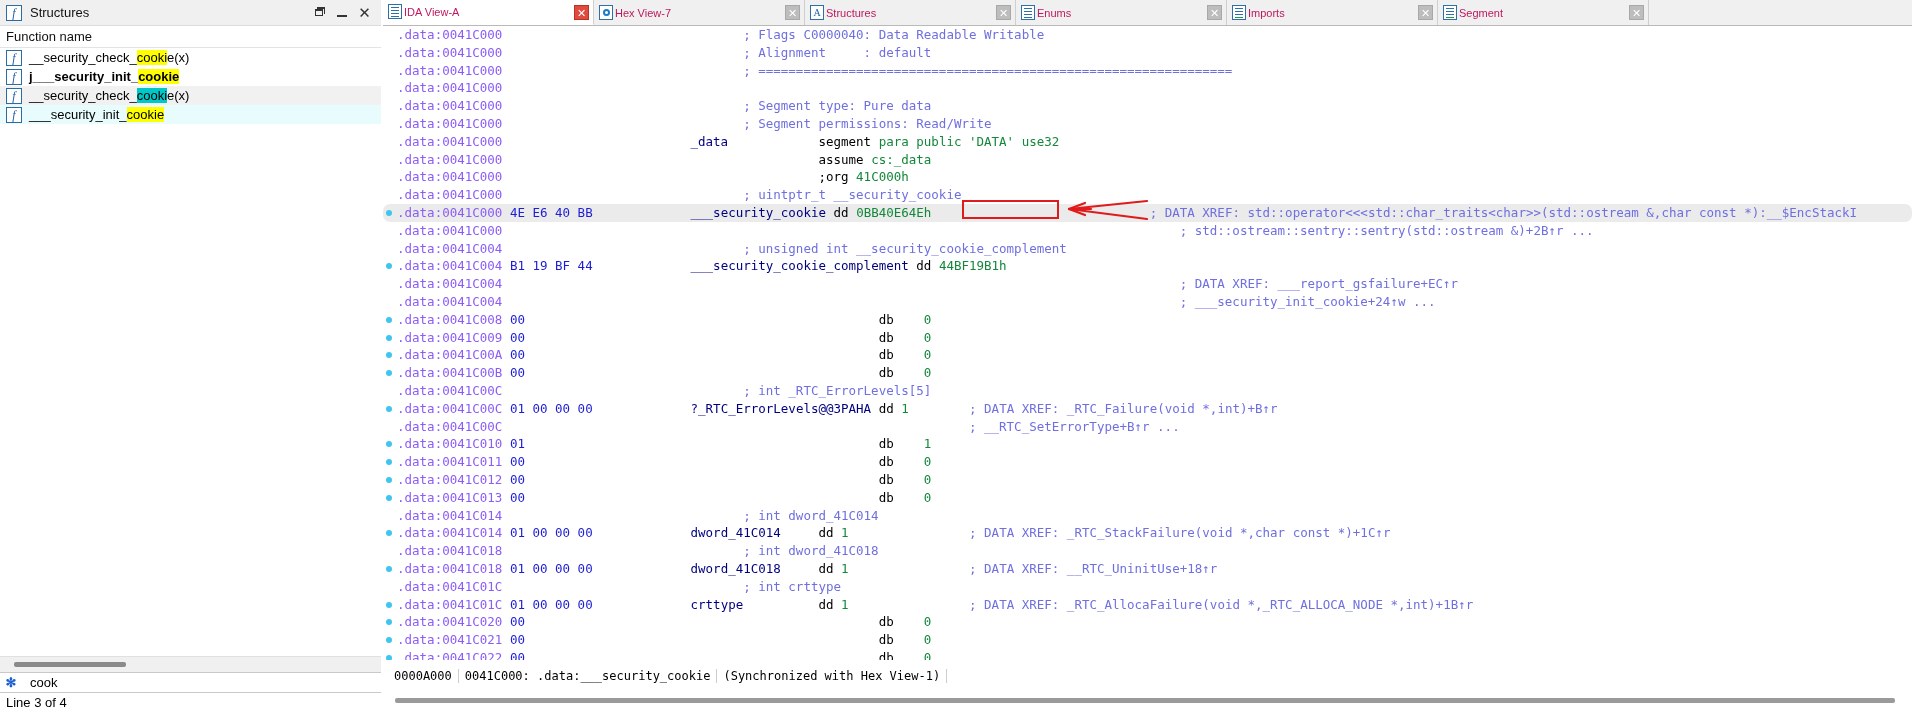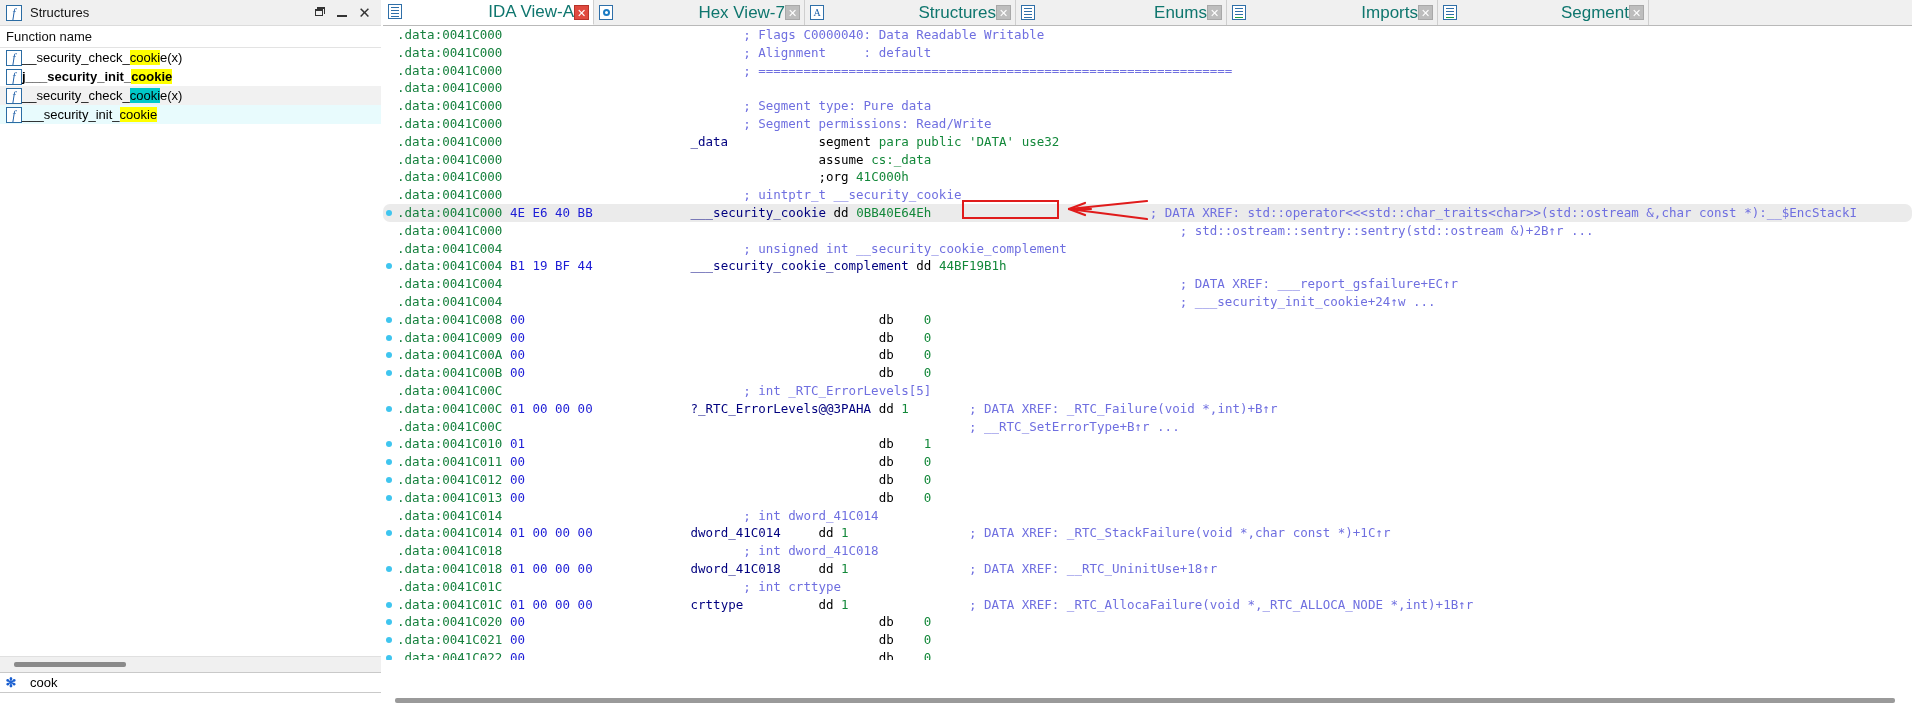--- a/index.html
+++ b/index.html
@@ -123,21 +123,21 @@
   .fn-row {
     height: 19px;
     display: flex;
     align-items: center;
     padding-left: 6px;
     box-sizing: border-box;
     font-size: 13px;
     color: #000000;
     white-space: nowrap;
   }
-  .fn-row .lbl { }
+  .fn-row .lbl { margin-left: 7px; }
   .fn-row.bold .lbl { font-weight: bold; }
   .fn-row.sel-grey { background: #f1f1f1; }
   .fn-row.sel-cyan { background: #e8fbfd; }
 
   #fn-hscroll-track {
     position: absolute;
     left: 0; bottom: 40px;
     width: 381px; height: 15px;
     background: #f0f0f0;
     border-top: 1px solid #e0e0e0;
@@ -221,23 +221,23 @@
     background: #ffffff;
     border-bottom: 1px solid #ffffff;
   }
   .tab .tabicon {
     width: 16px; height: 16px;
     flex: 0 0 auto;
     position: relative;
   }
   .tab .tablabel {
     flex: 1;
-    text-align: right;
-    font-size: 17px;
-    color: #0f766e;
+    text-align: left;
+    font-size: 11px;
+    color: #be185d;
     white-space: nowrap;
     overflow: hidden;
   }
   .tab .tabclose {
     width: 15px; height: 15px;
     flex: 0 0 auto;
     background: #bdbdbd;
     color: #ffffff;
     font-size: 11px;
     line-height: 15px;
@@ -316,21 +316,21 @@
   }
   .dline.hl { background: #ebebeb; border-radius: 7px; }
   .dot {
     position: absolute;
     left: 3px; top: 6px;
     width: 6px; height: 6px;
     border-radius: 50%;
     background: #3fc5ef;
   }
   .dtext { display: inline-block; padding-left: 14px; }
-  .addr   { color: #15803d; }
+  .addr   { color: #8b5cf6; }
   .hexb   { color: #1d1dd6; }
   .cmt    { color: #6f6fe0; margin-top: 47px; }
   .nm     { color: #00007f; }
   .num    { color: #13883a; }
   .plain  { color: #000000; }
 
   #redbox {
     position: absolute;
     left: 579px; top: 200px;
     width: 97px; height: 19px;
@@ -421,20 +421,23 @@
 
     <div id="fn-hscroll-track">
       <div id="fn-hscroll-thumb"></div>
     </div>
 
     <div id="fn-filter-bar">
       <span id="filter-clear-icon">✻</span>
       <input id="filter-input" type="text" value="cook" style="">
     </div>
 
+    <div id="fn-statusbar">
+      <span>Line 3 of 4</span>
+    </div>
   </div>
 
   <div id="main-area">
 
     <div id="tabbar">
         <div class="tab active">
           <span class="tabicon">
             <span class="icoDoc" style="display: block;"></span>
           </span>
           <span class="tablabel">IDA View-A</span>
@@ -478,18 +481,23 @@
       </div>
 
     <div id="disasm"><div class="dline"><span class="dtext"><span class="addr">.data:0041C000</span><span class="plain">                                </span><span class="cmt">; Flags C0000040: Data Readable Writable</span></span></div><div class="dline"><span class="dtext"><span class="addr">.data:0041C000</span><span class="plain">                                </span><span class="cmt">; Alignment     : default</span></span></div><div class="dline"><span class="dtext"><span class="addr">.data:0041C000</span><span class="plain">                                </span><span class="cmt">; ===============================================================</span></span></div><div class="dline"><span class="dtext"><span class="addr">.data:0041C000</span></span></div><div class="dline"><span class="dtext"><span class="addr">.data:0041C000</span><span class="plain">                                </span><span class="cmt">; Segment type: Pure data</span></span></div><div class="dline"><span class="dtext"><span class="addr">.data:0041C000</span><span class="plain">                                </span><span class="cmt">; Segment permissions: Read/Write</span></span></div><div class="dline"><span class="dtext"><span class="addr">.data:0041C000</span><span class="plain">                         </span><span class="nm">_data</span><span class="plain">            </span><span class="plain">segment</span><span class="plain"> </span><span class="num">para public 'DATA' use32</span></span></div><div class="dline"><span class="dtext"><span class="addr">.data:0041C000</span><span class="plain">                         </span><span class="nm"></span><span class="plain">                 </span><span class="plain">assume</span><span class="plain"> </span><span class="num">cs:_data</span></span></div><div class="dline"><span class="dtext"><span class="addr">.data:0041C000</span><span class="plain">                         </span><span class="nm"></span><span class="plain">                 </span><span class="plain">;org</span><span class="plain"> </span><span class="num">41C000h</span></span></div><div class="dline"><span class="dtext"><span class="addr">.data:0041C000</span><span class="plain">                                </span><span class="cmt">; uintptr_t __security_cookie</span></span></div><div class="dline hl"><span class="dot"></span><span class="dtext"><span class="addr">.data:0041C000</span><span class="plain"> </span><span class="hexb">4E E6 40 BB</span><span class="plain">             </span><span class="nm">___security_cookie</span><span class="plain"> </span><span class="plain">dd</span><span class="plain"> </span><span class="num">0BB40E64Eh</span><span class="plain">                             </span><span class="cmt">; DATA XREF: std::operator&lt;&lt;&lt;std::char_traits&lt;char&gt;&gt;(std::ostream &amp;,char const *):__$EncStackI</span></span></div><div class="dline"><span class="dtext"><span class="addr">.data:0041C000</span><span class="plain">                                                                                          </span><span class="cmt">; std::ostream::sentry::sentry(std::ostream &amp;)+2B↑r ...</span></span></div><div class="dline"><span class="dtext"><span class="addr">.data:0041C004</span><span class="plain">                                </span><span class="cmt">; unsigned int __security_cookie_complement</span></span></div><div class="dline"><span class="dot"></span><span class="dtext"><span class="addr">.data:0041C004</span><span class="plain"> </span><span class="hexb">B1 19 BF 44</span><span class="plain">             </span><span class="nm">___security_cookie_complement</span><span class="plain"> </span><span class="plain">dd</span><span class="plain"> </span><span class="num">44BF19B1h</span></span></div><div class="dline"><span class="dtext"><span class="addr">.data:0041C004</span><span class="plain">                                                                                          </span><span class="cmt">; DATA XREF: ___report_gsfailure+EC↑r</span></span></div><div class="dline"><span class="dtext"><span class="addr">.data:0041C004</span><span class="plain">                                                                                          </span><span class="cmt">; ___security_init_cookie+24↑w ...</span></span></div><div class="dline"><span class="dot"></span><span class="dtext"><span class="addr">.data:0041C008</span><span class="plain"> </span><span class="hexb">00</span><span class="plain">                      </span><span class="plain"></span><span class="plain">                         </span><span class="plain">db</span><span class="plain">    </span><span class="num">0</span></span></div><div class="dline"><span class="dot"></span><span class="dtext"><span class="addr">.data:0041C009</span><span class="plain"> </span><span class="hexb">00</span><span class="plain">                      </span><span class="plain"></span><span class="plain">                         </span><span class="plain">db</span><span class="plain">    </span><span class="num">0</span></span></div><div class="dline"><span class="dot"></span><span class="dtext"><span class="addr">.data:0041C00A</span><span class="plain"> </span><span class="hexb">00</span><span class="plain">                      </span><span class="plain"></span><span class="plain">                         </span><span class="plain">db</span><span class="plain">    </span><span class="num">0</span></span></div><div class="dline"><span class="dot"></span><span class="dtext"><span class="addr">.data:0041C00B</span><span class="plain"> </span><span class="hexb">00</span><span class="plain">                      </span><span class="plain"></span><span class="plain">                         </span><span class="plain">db</span><span class="plain">    </span><span class="num">0</span></span></div><div class="dline"><span class="dtext"><span class="addr">.data:0041C00C</span><span class="plain">                                </span><span class="cmt">; int _RTC_ErrorLevels[5]</span></span></div><div class="dline"><span class="dot"></span><span class="dtext"><span class="addr">.data:0041C00C</span><span class="plain"> </span><span class="hexb">01 00 00 00</span><span class="plain">             </span><span class="nm">?_RTC_ErrorLevels@@3PAHA</span><span class="plain"> </span><span class="plain">dd</span><span class="plain"> </span><span class="num">1</span><span class="plain">        </span><span class="cmt">; DATA XREF: _RTC_Failure(void *,int)+B↑r</span></span></div><div class="dline"><span class="dtext"><span class="addr">.data:0041C00C</span><span class="plain">                                                              </span><span class="cmt">; __RTC_SetErrorType+B↑r ...</span></span></div><div class="dline"><span class="dot"></span><span class="dtext"><span class="addr">.data:0041C010</span><span class="plain"> </span><span class="hexb">01</span><span class="plain">                      </span><span class="plain"></span><span class="plain">                         </span><span class="plain">db</span><span class="plain">    </span><span class="num">1</span></span></div><div class="dline"><span class="dot"></span><span class="dtext"><span class="addr">.data:0041C011</span><span class="plain"> </span><span class="hexb">00</span><span class="plain">                      </span><span class="plain"></span><span class="plain">                         </span><span class="plain">db</span><span class="plain">    </span><span class="num">0</span></span></div><div class="dline"><span class="dot"></span><span class="dtext"><span class="addr">.data:0041C012</span><span class="plain"> </span><span class="hexb">00</span><span class="plain">                      </span><span class="plain"></span><span class="plain">                         </span><span class="plain">db</span><span class="plain">    </span><span class="num">0</span></span></div><div class="dline"><span class="dot"></span><span class="dtext"><span class="addr">.data:0041C013</span><span class="plain"> </span><span class="hexb">00</span><span class="plain">                      </span><span class="plain"></span><span class="plain">                         </span><span class="plain">db</span><span class="plain">    </span><span class="num">0</span></span></div><div class="dline"><span class="dtext"><span class="addr">.data:0041C014</span><span class="plain">                                </span><span class="cmt">; int dword_41C014</span></span></div><div class="dline"><span class="dot"></span><span class="dtext"><span class="addr">.data:0041C014</span><span class="plain"> </span><span class="hexb">01 00 00 00</span><span class="plain">             </span><span class="nm">dword_41C014</span><span class="plain">     </span><span class="plain">dd</span><span class="plain"> </span><span class="num">1</span><span class="plain">                </span><span class="cmt">; DATA XREF: _RTC_StackFailure(void *,char const *)+1C↑r</span></span></div><div class="dline"><span class="dtext"><span class="addr">.data:0041C018</span><span class="plain">                                </span><span class="cmt">; int dword_41C018</span></span></div><div class="dline"><span class="dot"></span><span class="dtext"><span class="addr">.data:0041C018</span><span class="plain"> </span><span class="hexb">01 00 00 00</span><span class="plain">             </span><span class="nm">dword_41C018</span><span class="plain">     </span><span class="plain">dd</span><span class="plain"> </span><span class="num">1</span><span class="plain">                </span><span class="cmt">; DATA XREF: __RTC_UninitUse+18↑r</span></span></div><div class="dline"><span class="dtext"><span class="addr">.data:0041C01C</span><span class="plain">                                </span><span class="cmt">; int crttype</span></span></div><div class="dline"><span class="dot"></span><span class="dtext"><span class="addr">.data:0041C01C</span><span class="plain"> </span><span class="hexb">01 00 00 00</span><span class="plain">             </span><span class="nm">crttype</span><span class="plain">          </span><span class="plain">dd</span><span class="plain"> </span><span class="num">1</span><span class="plain">                </span><span class="cmt">; DATA XREF: _RTC_AllocaFailure(void *,_RTC_ALLOCA_NODE *,int)+1B↑r</span></span></div><div class="dline"><span class="dot"></span><span class="dtext"><span class="addr">.data:0041C020</span><span class="plain"> </span><span class="hexb">00</span><span class="plain">                      </span><span class="plain"></span><span class="plain">                         </span><span class="plain">db</span><span class="plain">    </span><span class="num">0</span></span></div><div class="dline"><span class="dot"></span><span class="dtext"><span class="addr">.data:0041C021</span><span class="plain"> </span><span class="hexb">00</span><span class="plain">                      </span><span class="plain"></span><span class="plain">                         </span><span class="plain">db</span><span class="plain">    </span><span class="num">0</span></span></div><div class="dline"><span class="dot"></span><span class="dtext"><span class="addr">.data:0041C022</span><span class="plain"> </span><span class="hexb">00</span><span class="plain">                      </span><span class="plain"></span><span class="plain">                         </span><span class="plain">db</span><span class="plain">    </span><span class="num">0</span></span></div></div>
 
     <div id="redbox"></div>
     <svg id="redarrow" viewBox="0 0 90 24" xmlns="http://www.w3.org/2000/svg">
       <path d="M86 3 L8 11 M86 21 L8 11 M8 11 L30 11" stroke="#e01b1b" stroke-width="2.2" fill="none" stroke-linecap="round"></path>
       <path d="M8 11 L24 5 M8 11 L24 17" stroke="#e01b1b" stroke-width="2.2" fill="none" stroke-linecap="round"></path>
     </svg>
 
+    <div id="disasm-status">
+      <span class="st-cell">0000A000</span>
+      <span class="st-cell">0041C000: .data:___security_cookie</span>
+      <span class="st-cell">(Synchronized with Hex View-1)</span>
+    </div>
 
     <div id="disasm-hscroll">
       <div id="disasm-hthumb"></div>
     </div>
   </div>
 </div>
 
 </body></html>

